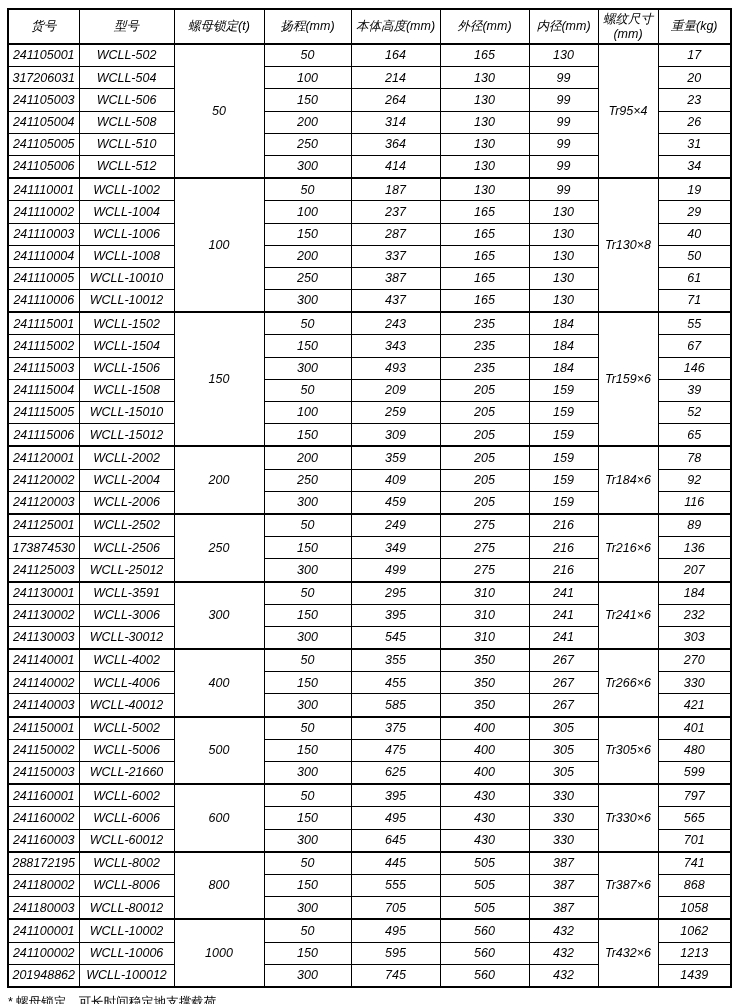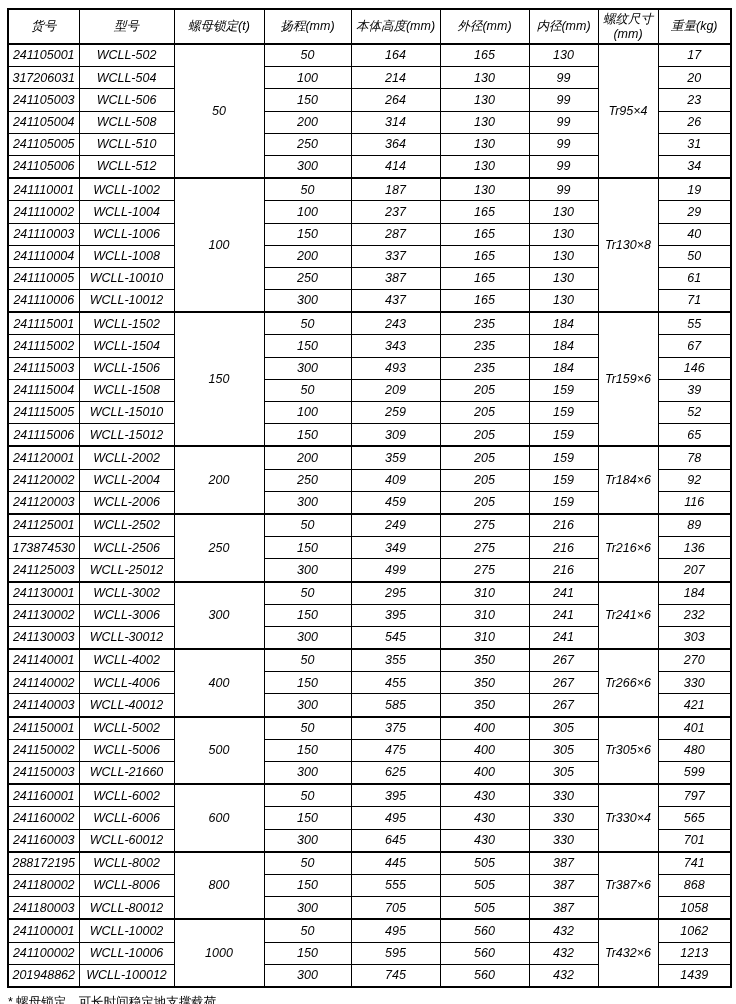--- a/index.html
+++ b/index.html
@@ -306,21 +306,21 @@
           <td>241125003</td>
           <td>WCLL-25012</td>
           <td>300</td>
           <td>499</td>
           <td>275</td>
           <td>216</td>
           <td>207</td>
         </tr>
         <tr class="group-start">
           <td>241130001</td>
-          <td>WCLL-3002</td>
+          <td>WCLL-3591</td>
           <td rowspan="3">300</td>
           <td>50</td>
           <td>295</td>
           <td>310</td>
           <td>241</td>
           <td rowspan="3">Tr241×6</td>
           <td>184</td>
         </tr>
         <tr>
           <td>241130002</td>
@@ -399,21 +399,21 @@
           <td>599</td>
         </tr>
         <tr class="group-start">
           <td>241160001</td>
           <td>WCLL-6002</td>
           <td rowspan="3">600</td>
           <td>50</td>
           <td>395</td>
           <td>430</td>
           <td>330</td>
-          <td rowspan="3">Tr330×4</td>
+          <td rowspan="3">Tr330×6</td>
           <td>797</td>
         </tr>
         <tr>
           <td>241160002</td>
           <td>WCLL-6006</td>
           <td>150</td>
           <td>495</td>
           <td>430</td>
           <td>330</td>
           <td>565</td>

